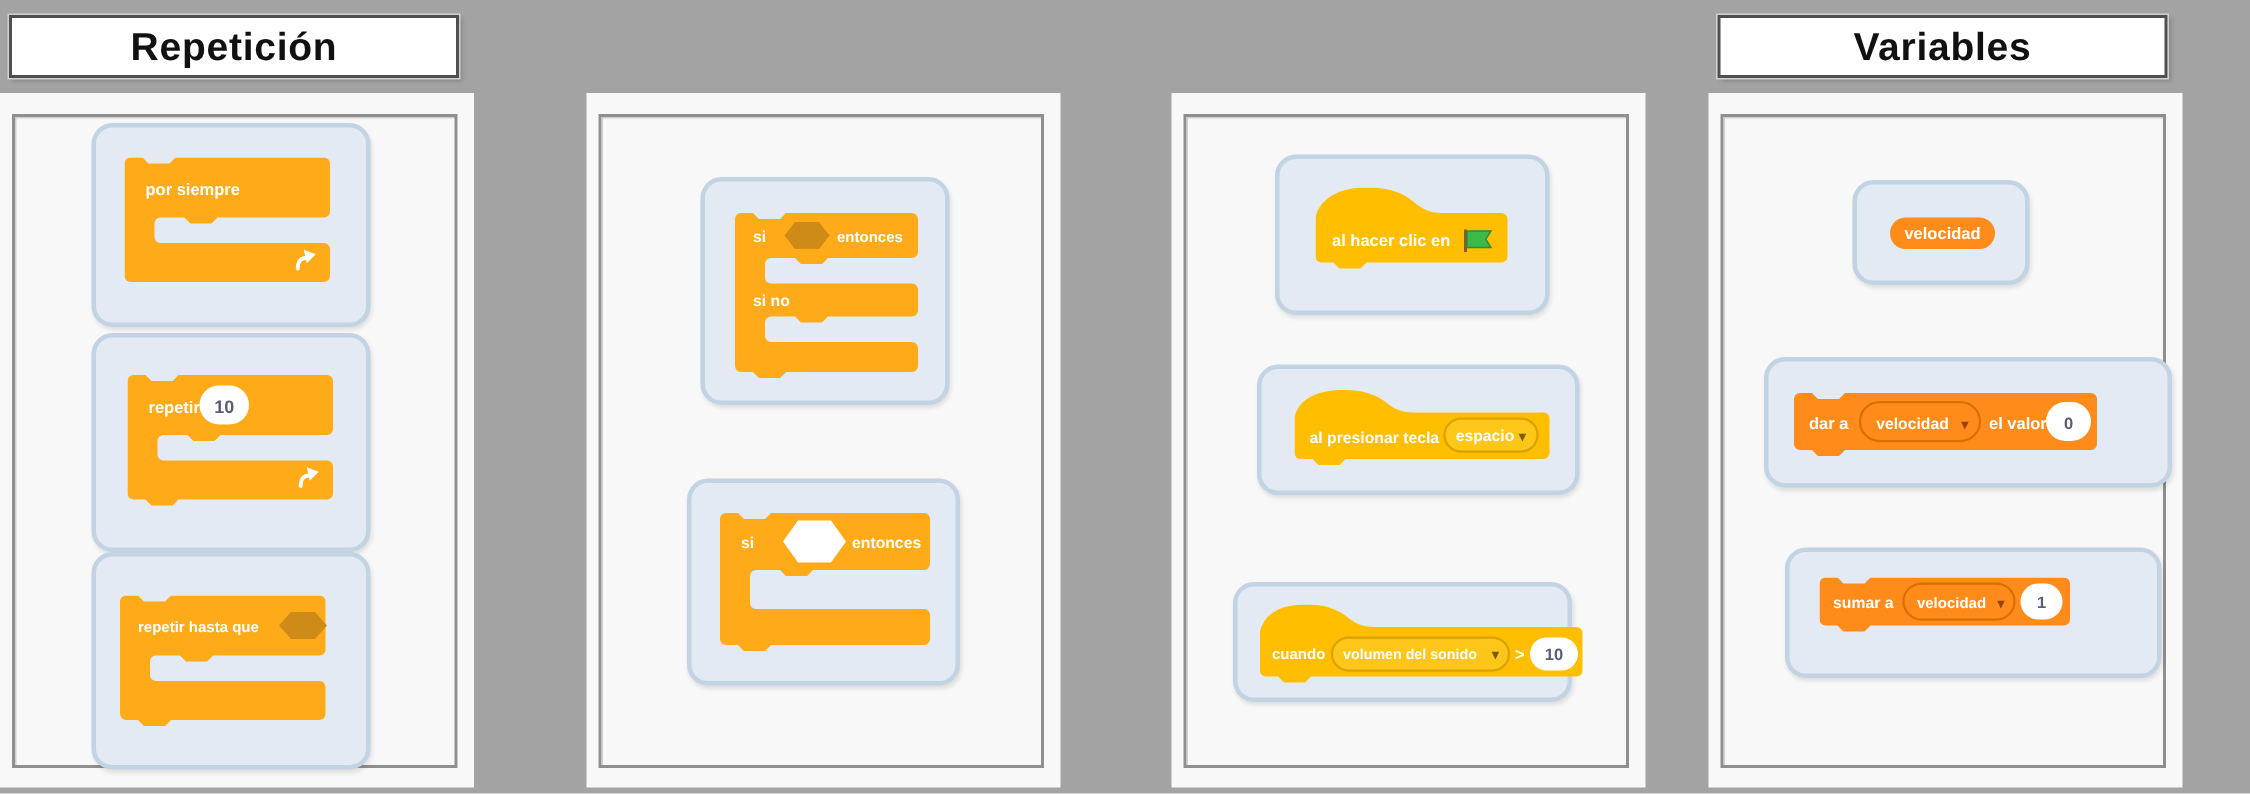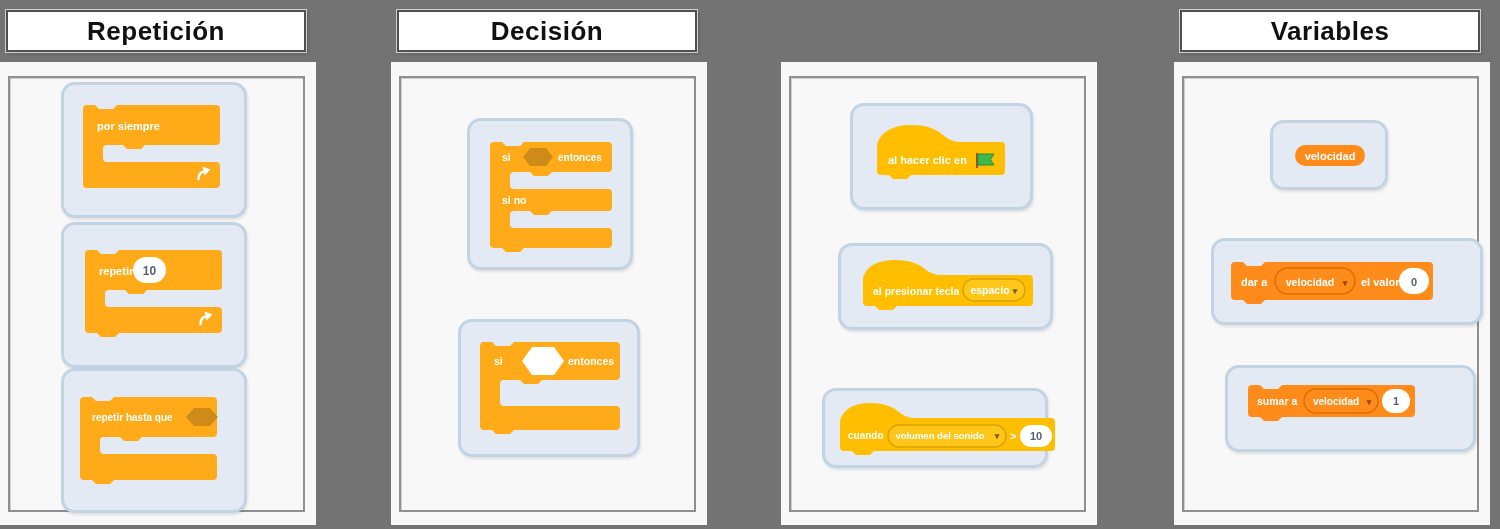--- a/index.html
+++ b/index.html
@@ -1,16 +1,16 @@
 <!DOCTYPE html>
 <html><head>
 <meta charset="utf-8">
 <style>
   html,body{margin:0;padding:0;background:#fff;}
-  #stage{position:relative;width:1500px;height:529px;background:#737373;overflow:hidden;
+  #stage{position:relative;width:1500px;height:529px;background:#a3a3a3;overflow:hidden;
          font-family:"Liberation Sans",sans-serif;}
   .panel{position:absolute;top:0;width:316px;height:529px;}
   .title-box{position:absolute;left:6px;top:10px;width:296px;height:38px;
              background:#fff;border:2px solid #4f4f4f;
              box-shadow:0 0 0 1px #d0d0d0, 2px 2px 3px rgba(0,0,0,.18);
              display:flex;align-items:center;justify-content:center;}
   .title-box span{font-size:26px;font-weight:bold;color:#111;letter-spacing:.5px;}
   .panel-body{position:absolute;left:0;right:0;top:62px;bottom:4px;background:#f8f8f8;}
   .frame{position:absolute;left:8px;right:11px;top:14px;bottom:13px;
          border:2px solid #8f8f8f;box-shadow:inset 1px 1px 0 #cfcfcf;}
@@ -60,23 +60,20 @@
     </svg>
 
     <svg class="block" style="left:80px;top:397px;" width="138" height="92" viewBox="0 0 138 92">
       <path fill="#FFAB19" d="M0 4a4 4 0 0 1 4-4h8l4 4h14l4-4h99a4 4 0 0 1 4 4v32a4 4 0 0 1-4 4h-71l-4 4h-14l-4-4h-16a4 4 0 0 0-4 4v9a4 4 0 0 0 4 4h109a4 4 0 0 1 4 4v18a4 4 0 0 1-4 4h-99l-4 4h-14l-4-4H4a4 4 0 0 1-4-4z"></path>
       <text x="12" y="24" font-size="10">repetir hasta que</text>
       <polygon points="114,11 130,11 138,20 130,29 114,29 106,20" fill="#CF8B17"></polygon>
     </svg>
   </div>
 
   <div class="panel" style="left:391px;">
-    <div class="title-box">
-      <span>Decisión</span>
-    </div>
     <div class="panel-body">
       <div class="frame"></div>
     </div>
 
     <div class="card" style="left:76px;top:118px;width:166px;height:152px;"></div>
     <div class="card" style="left:67px;top:319px;width:182px;height:138px;"></div>
 
     <svg class="block" style="left:490px;top:142px;margin-left:-391px;" width="126" height="112" viewBox="0 0 126 112">
       <path fill="#FFAB19" d="M0 4a4 4 0 0 1 4-4h8l4 4h14l4-4h84a4 4 0 0 1 4 4v22a4 4 0 0 1-4 4h-56l-4 4h-14l-4-4h-16a4 4 0 0 0-4 4v9a4 4 0 0 0 4 4h94a4 4 0 0 1 4 4v14a4 4 0 0 1-4 4h-56l-4 4h-14l-4-4h-16a4 4 0 0 0-4 4v9a4 4 0 0 0 4 4h94a4 4 0 0 1 4 4v12a4 4 0 0 1-4 4h-84l-4 4h-14l-4-4H4a4 4 0 0 1-4-4z"></path>
       <text x="12" y="19" font-size="10.5">si</text>
@@ -124,21 +121,21 @@
       <text x="8" y="36" font-size="10">cuando</text>
       <rect x="48" y="22" width="118" height="22" rx="11" fill="#FFC61A" stroke="#D9A300" stroke-width="1.5"></rect>
       <text x="100" y="36" font-size="9.5" text-anchor="middle">volumen del sonido</text>
       <text class="caret-ctl" x="157" y="36" font-size="9" text-anchor="middle">▾</text>
       <text x="170" y="37" font-size="11">&gt;</text>
       <rect x="180" y="22" width="32" height="22" rx="11" fill="#ffffff"></rect>
       <text class="val" x="196" y="37" font-size="11" text-anchor="middle">10</text>
     </svg>
   </div>
 
-  <div class="panel" style="left:1174px;">
+  <div class="panel" style="left:1139px;">
     <div class="title-box">
       <span>Variables</span>
     </div>
     <div class="panel-body">
       <div class="frame"></div>
     </div>
 
     <div class="card" style="left:96px;top:120px;width:118px;height:70px;"></div>
     <div class="card" style="left:37px;top:238px;width:272px;height:87px;"></div>
     <div class="card" style="left:51px;top:365px;width:251px;height:87px;"></div>

